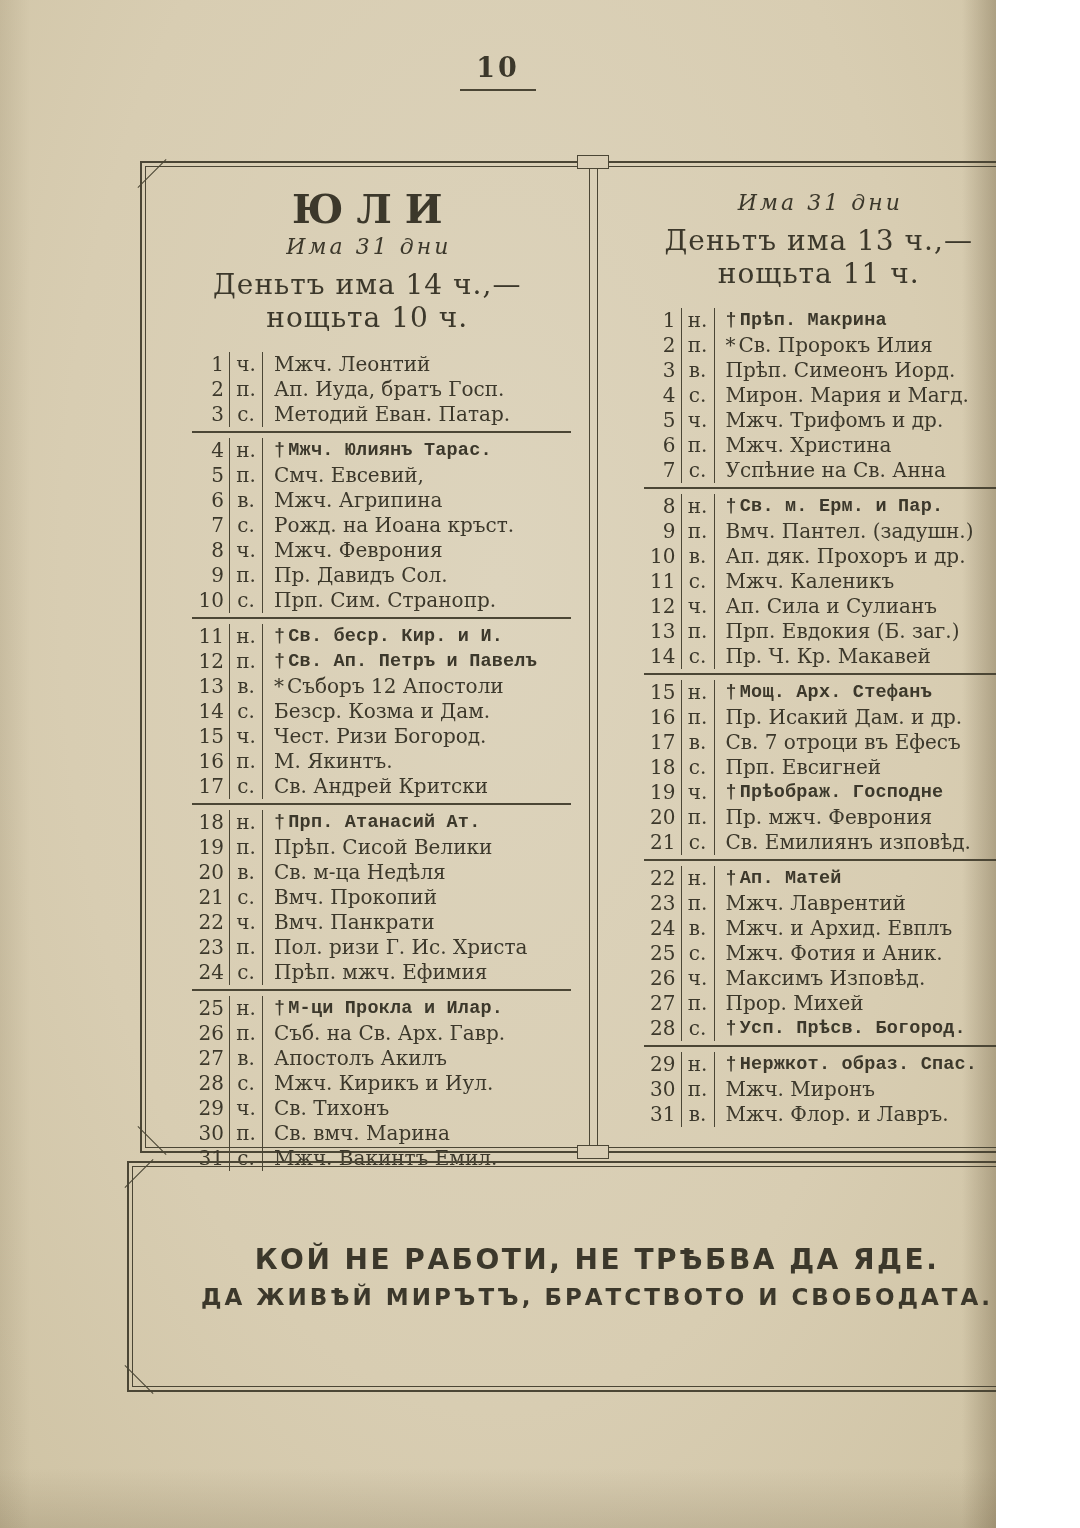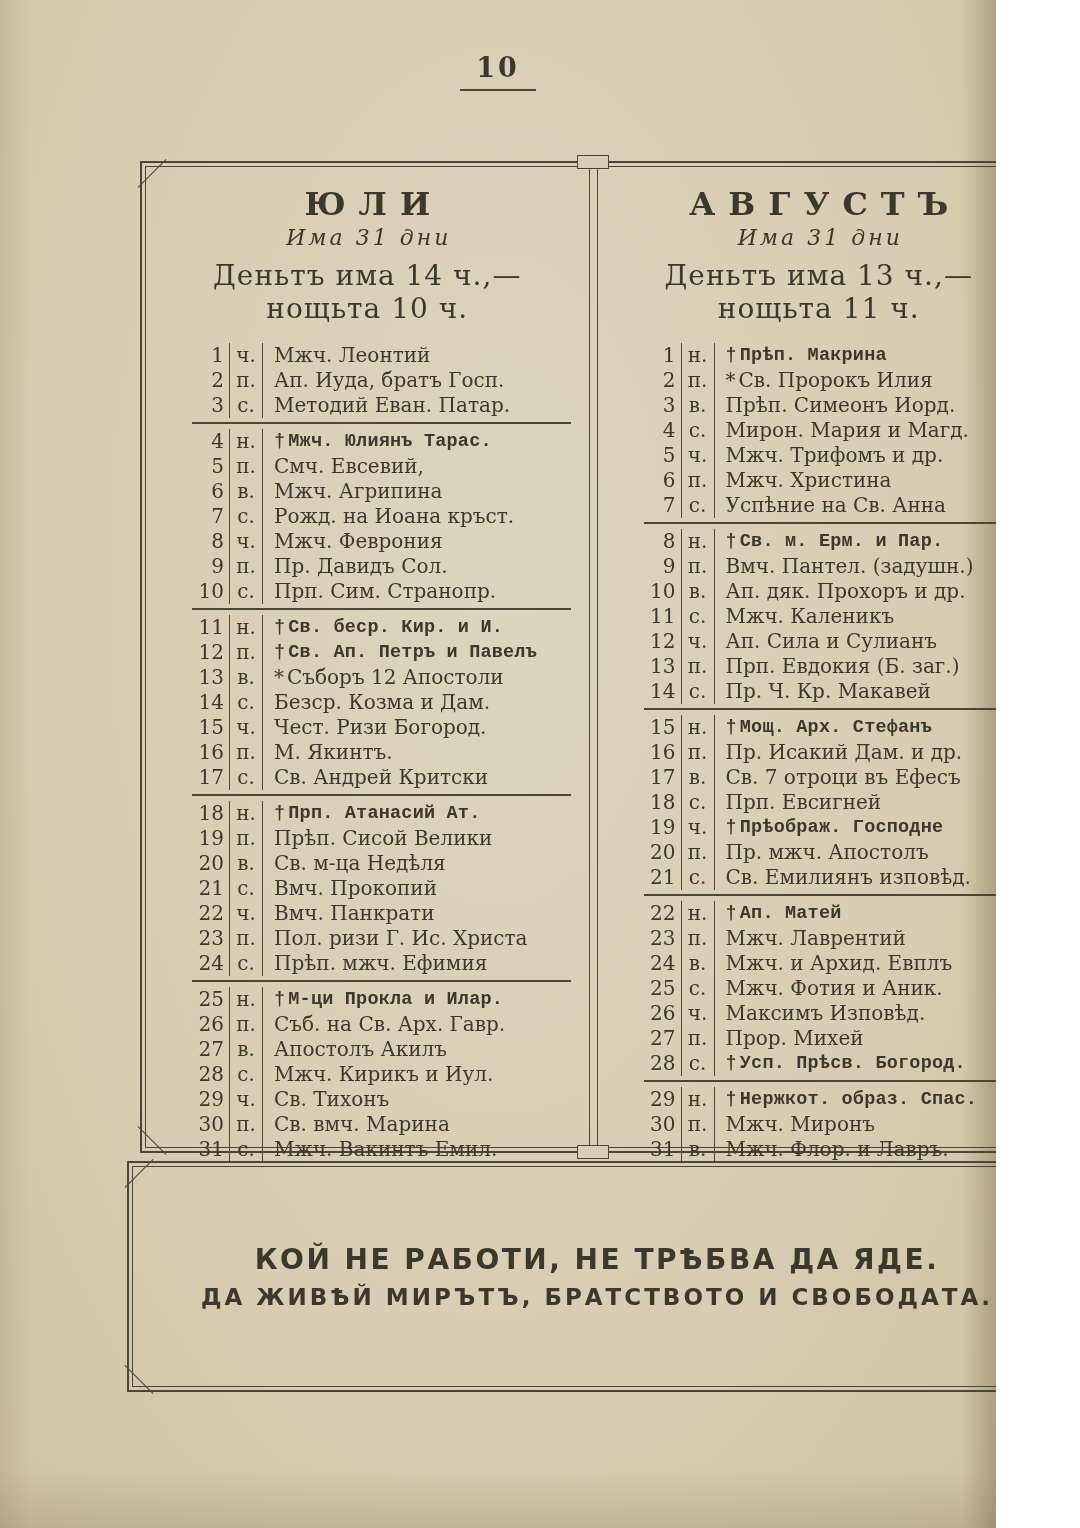--- a/index.html
+++ b/index.html
@@ -57,21 +57,21 @@
   .corner.tr { right:-4px; top:-4px; } .corner.tr::before { right:-6px; top:14px; transform:rotate(45deg); }
   .corner.bl { left:-4px; bottom:-4px; }  .corner.bl::before { left:-6px; bottom:14px; transform:rotate(45deg); }
   .corner.br { right:-4px; bottom:-4px; } .corner.br::before { right:-6px; bottom:14px; transform:rotate(-45deg); }
 
   
   .month { flex:1 1 0; padding:20px 12px 0 12px; box-sizing:border-box; min-width:0; }
   .divider { width:7px; border-left:1.6px solid #4b4635; border-right:1.6px solid #4b4635; }
 
   .m-title {
     text-align:center;
-    font-size:32px; font-weight:700;
+    font-size:40px; font-weight:700;
     letter-spacing:13px; text-indent:13px;
     line-height:1.1;
   }
   .m-days {
     text-align:center;
     font-size:22px; letter-spacing:3px; text-indent:3px;
     margin-top:3px;
     font-style:italic;
   }
   .m-daynight {
@@ -292,21 +292,20 @@
               <span class="num">31</span>
               <span class="wd">с.</span>
               <span class="nm">Мжч. Вакинтъ Емил.</span>
             </div>
           </div>
       </div>
 
       <div class="divider"></div>
 
       <div class="month">
-        <div class="m-title">АВГУСТЪ</div>
         <div class="m-days">Има 31 дни</div>
         <div class="m-daynight">Деньтъ има 13 ч.,—нощьта 11 ч.</div>
         <div class="rows">
             <div class="day-row holiday">
               <span class="num">1</span>
               <span class="wd">н.</span>
               <span class="nm"><span class="mark">†</span>Прѣп. Макрина</span>
             </div>
             <div class="day-row">
               <span class="num">2</span>
@@ -396,21 +395,21 @@
               <span class="nm">Прп. Евсигней</span>
             </div>
             <div class="day-row holiday">
               <span class="num">19</span>
               <span class="wd">ч.</span>
               <span class="nm"><span class="mark">†</span>Прѣображ. Господне</span>
             </div>
             <div class="day-row">
               <span class="num">20</span>
               <span class="wd">п.</span>
-              <span class="nm">Пр. мжч. Апостолъ</span>
+              <span class="nm">Пр. мжч. Феврония</span>
             </div>
             <div class="day-row">
               <span class="num">21</span>
               <span class="wd">с.</span>
               <span class="nm">Св. Емилиянъ изповѣд.</span>
             </div>
             <div class="week-sep"></div>
             <div class="day-row holiday">
               <span class="num">22</span>
               <span class="wd">н.</span>

